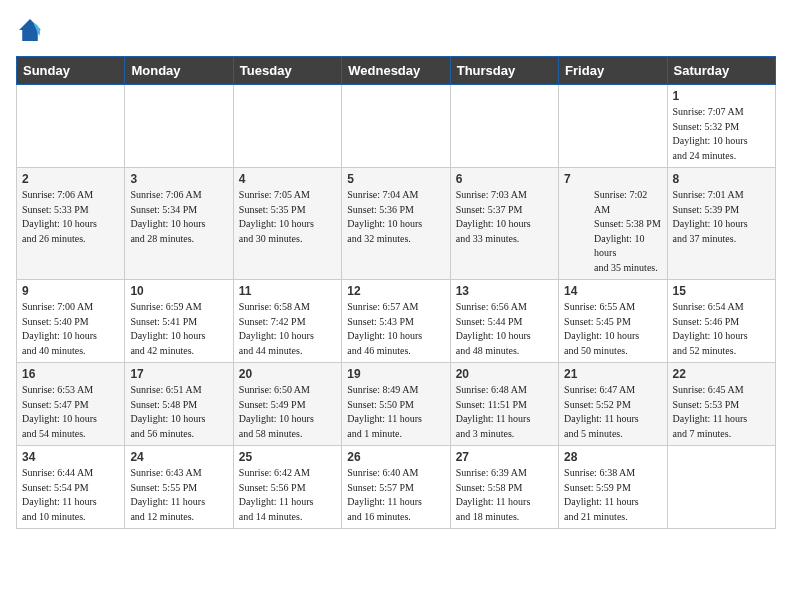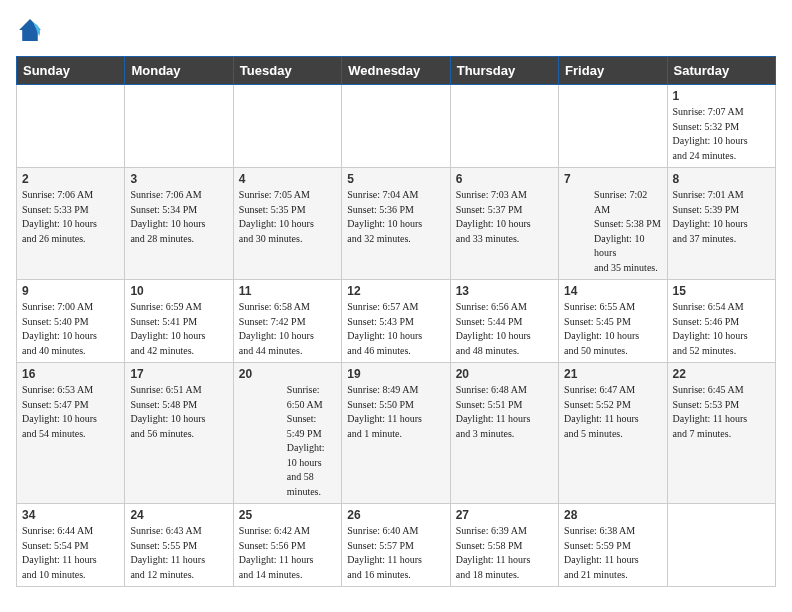--- a/index.html
+++ b/index.html
@@ -244,36 +244,36 @@
         </td>
         <td>
           <span class="day-num">17</span>
           <div class="day-info" style="white-space: pre-line;">Sunrise: 6:51 AM
 Sunset: 5:48 PM
 Daylight: 10 hours
 and 56 minutes.</div>
         </td>
         <td>
           <span class="day-num">20</span>
-          <div class="day-info" style="white-space: pre-line; margin-left: 48px;">Sunrise: 6:50 AM
+          <div class="day-info" style="white-space: pre-line;">Sunrise: 6:50 AM
 Sunset: 5:49 PM
 Daylight: 10 hours
 and 58 minutes.</div>
         </td>
         <td>
           <span class="day-num">19</span>
           <div class="day-info" style="white-space: pre-line;">Sunrise: 8:49 AM
 Sunset: 5:50 PM
 Daylight: 11 hours
 and 1 minute.</div>
         </td>
         <td>
           <span class="day-num">20</span>
           <div class="day-info" style="white-space: pre-line;">Sunrise: 6:48 AM
-Sunset: 5:51 PM
+Sunset: 11:51 PM
 Daylight: 11 hours
 and 3 minutes.</div>
         </td>
         <td>
           <span class="day-num">21</span>
           <div class="day-info" style="white-space: pre-line;">Sunrise: 6:47 AM
 Sunset: 5:52 PM
 Daylight: 11 hours
 and 5 minutes.</div>
         </td>

